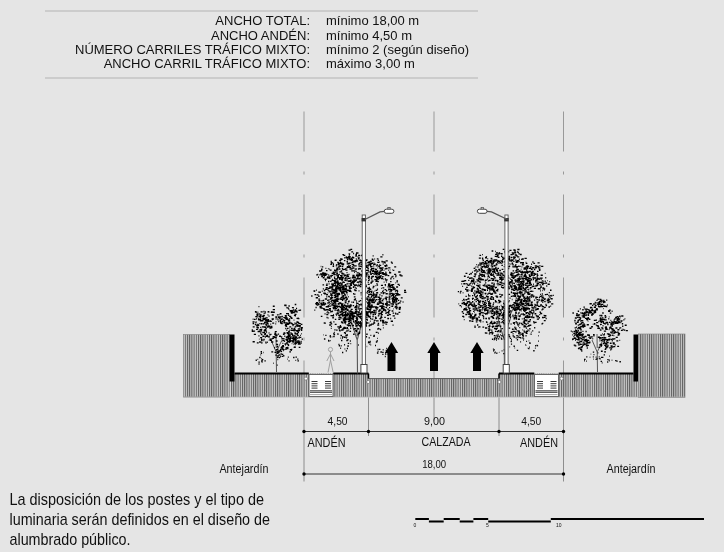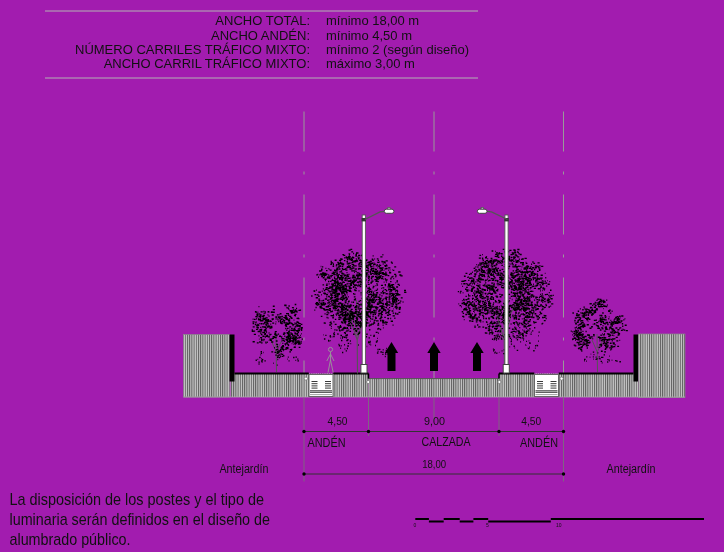--- a/index.html
+++ b/index.html
@@ -1,16 +1,16 @@
 <!DOCTYPE html>
 <html><head>
 <meta charset="utf-8">
 <style>
 html,body{margin:0;padding:0;background:#fff;}
-#page{position:relative;width:724px;height:552px;background:#a21caf;overflow:hidden;
+#page{position:relative;width:724px;height:552px;background:#e5e5e5;overflow:hidden;
 font-family:"Liberation Sans",sans-serif;-webkit-font-smoothing:antialiased;}
 svg{position:absolute;left:0;top:0;}
 text{font-family:"Liberation Sans",sans-serif;fill:#111;}
 </style>
 </head>
 <body>
 <div id="page">
 <svg width="724" height="552" viewBox="0 0 724 552">
 <defs>
 <pattern id="hatch" width="2.2" height="10" patternUnits="userSpaceOnUse">

